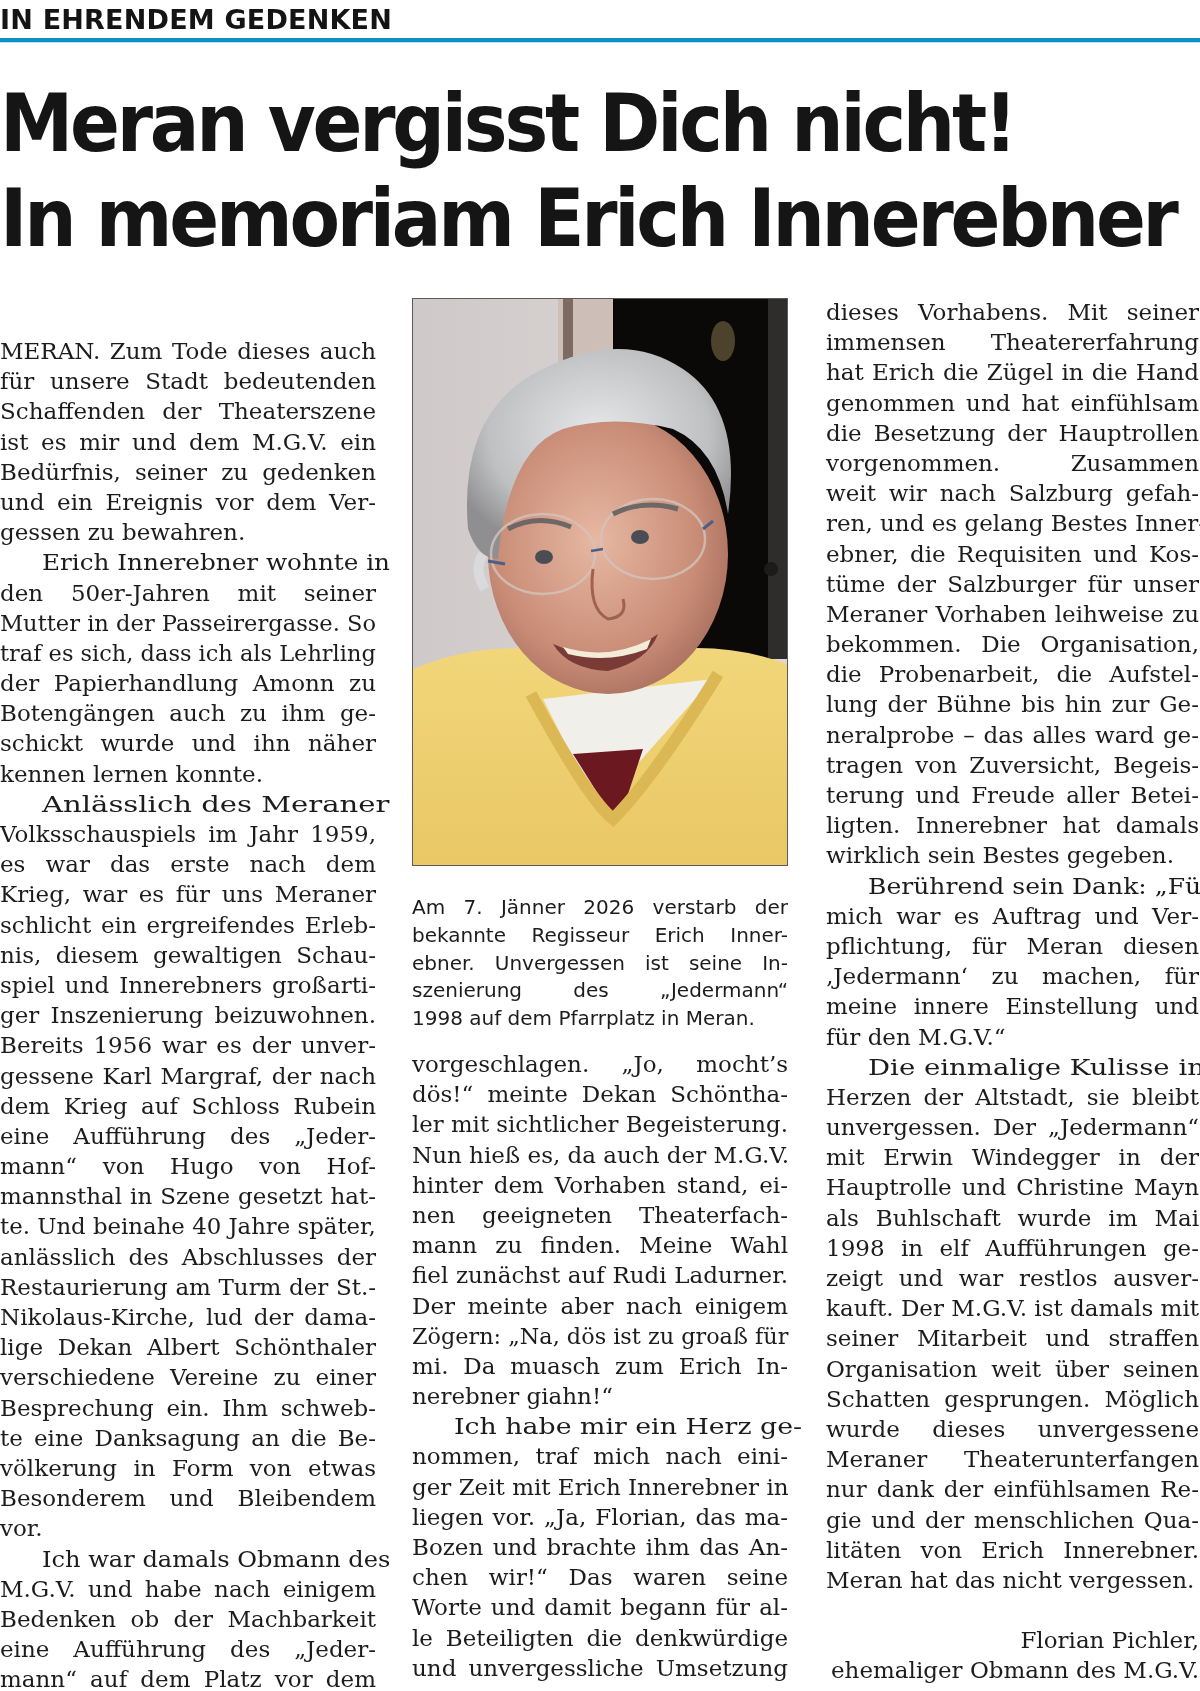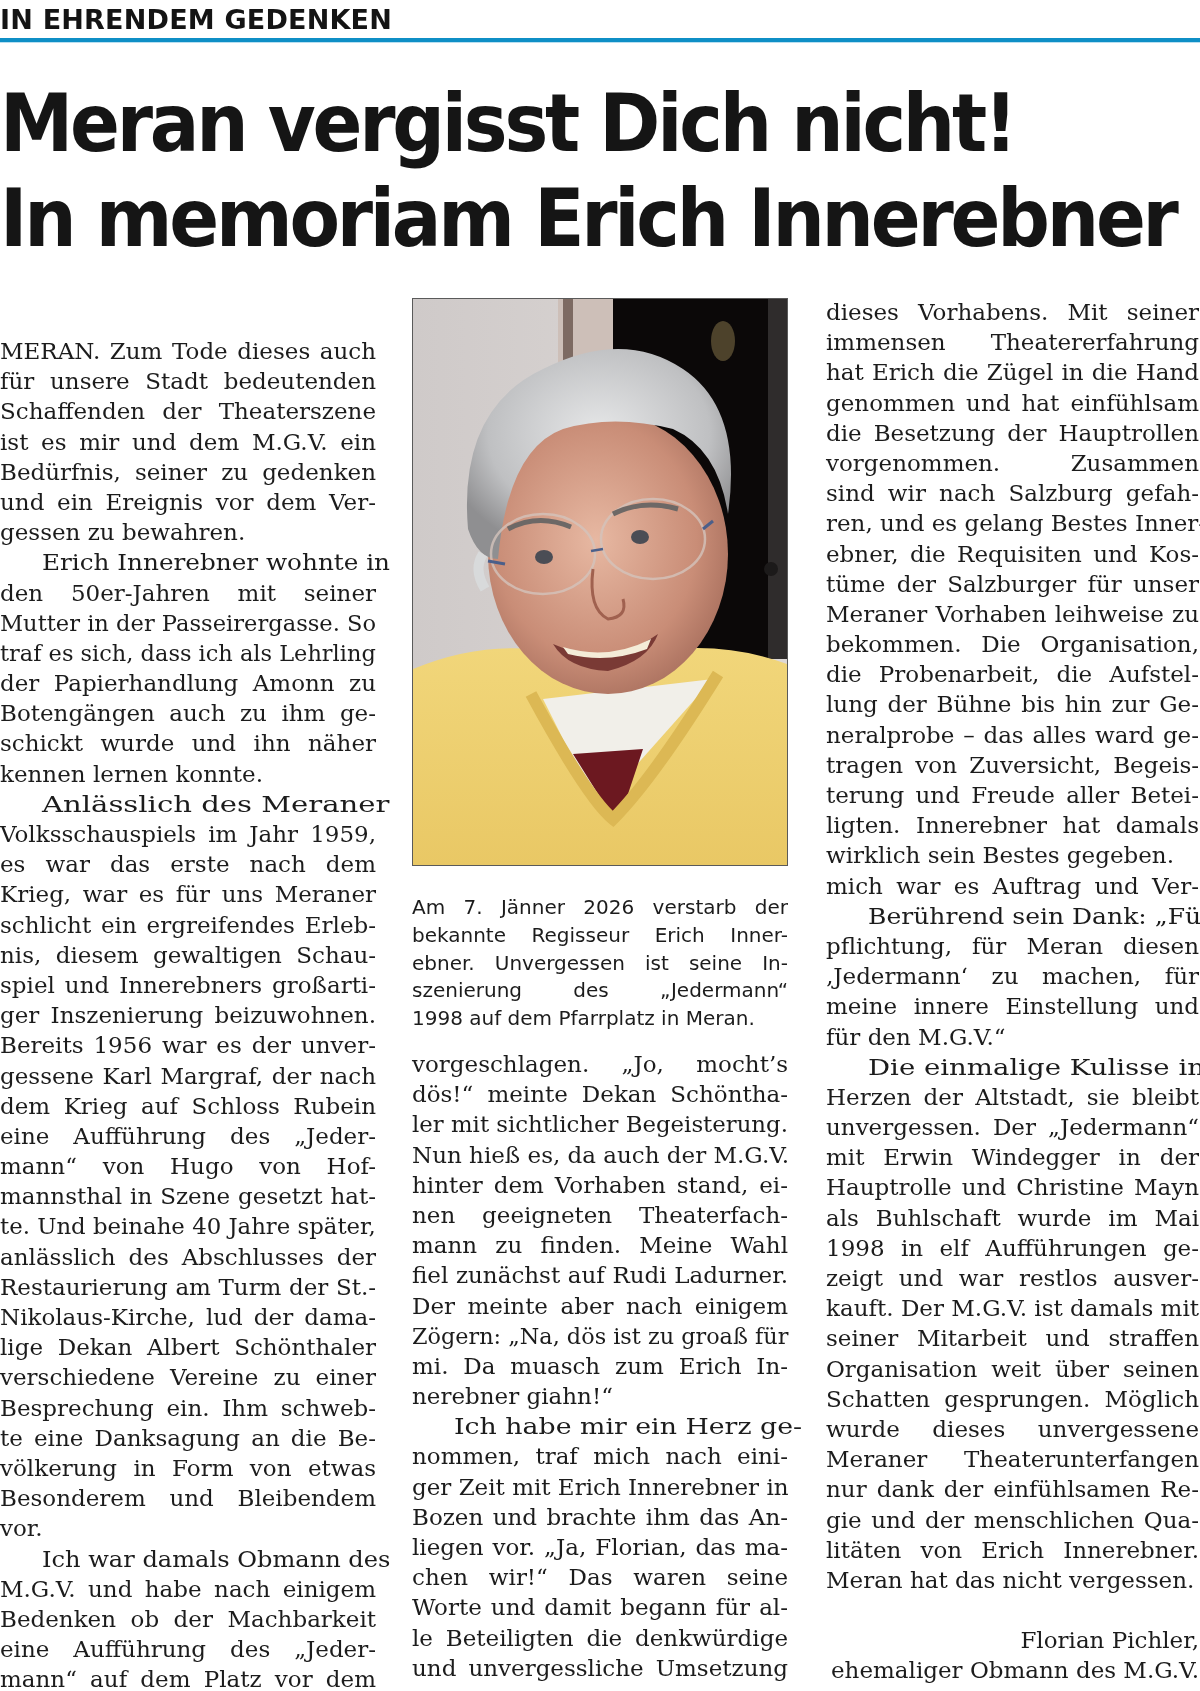--- a/index.html
+++ b/index.html
@@ -170,49 +170,49 @@
     <span class="ln">nen geeigneten Theaterfach-</span>
     <span class="ln">mann zu finden. Meine Wahl</span>
     <span class="ln">fiel zunächst auf Rudi Ladurner.</span>
     <span class="ln">Der meinte aber nach einigem</span>
     <span class="ln"><span style="display: inline-block; white-space: nowrap; transform-origin: left center; transform: scaleX(0.971576);">Zögern: „Na, dös ist zu groaß für</span></span>
     <span class="ln">mi. Da muasch zum Erich In-</span>
     <span class="ln last">nerebner giahn!“</span>
     <span class="ln indent"><span style="display: inline-block; white-space: nowrap; transform-origin: left center; transform: scaleX(1.16388);">Ich habe mir ein Herz ge-</span></span>
     <span class="ln">nommen, traf mich nach eini-</span>
     <span class="ln">ger Zeit mit Erich Innerebner in</span>
+    <span class="ln">liegen vor. „Ja, Florian, das ma-</span>
     <span class="ln">Bozen und brachte ihm das An-</span>
-    <span class="ln">liegen vor. „Ja, Florian, das ma-</span>
     <span class="ln">chen wir!“ Das waren seine</span>
     <span class="ln">Worte und damit begann für al-</span>
     <span class="ln">le Beteiligten die denkwürdige</span>
     <span class="ln">und unvergessliche Umsetzung</span>
   </div>
 <div class="col" id="col3">
     <span class="ln">dieses Vorhabens. Mit seiner</span>
     <span class="ln">immensen Theatererfahrung</span>
     <span class="ln">hat Erich die Zügel in die Hand</span>
     <span class="ln">genommen und hat einfühlsam</span>
     <span class="ln">die Besetzung der Hauptrollen</span>
     <span class="ln">vorgenommen. Zusammen</span>
-    <span class="ln">sind wir nach Salzburg gefah-</span>
+    <span class="ln">weit wir nach Salzburg gefah-</span>
     <span class="ln">ren, und es gelang Bestes Inner-</span>
     <span class="ln">ebner, die Requisiten und Kos-</span>
     <span class="ln">tüme der Salzburger für unser</span>
     <span class="ln">Meraner Vorhaben leihweise zu</span>
     <span class="ln">bekommen. Die Organisation,</span>
     <span class="ln">die Probenarbeit, die Aufstel-</span>
     <span class="ln">lung der Bühne bis hin zur Ge-</span>
     <span class="ln">neralprobe – das alles ward ge-</span>
     <span class="ln">tragen von Zuversicht, Begeis-</span>
     <span class="ln">terung und Freude aller Betei-</span>
     <span class="ln">ligten. Innerebner hat damals</span>
     <span class="ln last">wirklich sein Bestes gegeben.</span>
+    <span class="ln indent"><span style="display: inline-block; white-space: nowrap; transform-origin: left center; transform: scaleX(1.08833);">Berührend sein Dank: „Für</span></span>
     <span class="ln">mich war es Auftrag und Ver-</span>
-    <span class="ln indent"><span style="display: inline-block; white-space: nowrap; transform-origin: left center; transform: scaleX(1.08833);">Berührend sein Dank: „Für</span></span>
     <span class="ln">pflichtung, für Meran diesen</span>
     <span class="ln">‚Jedermann‘ zu machen, für</span>
     <span class="ln">meine innere Einstellung und</span>
     <span class="ln last">für den M.G.V.“</span>
     <span class="ln indent"><span style="display: inline-block; white-space: nowrap; transform-origin: left center; transform: scaleX(1.19792);">Die einmalige Kulisse im</span></span>
     <span class="ln">Herzen der Altstadt, sie bleibt</span>
     <span class="ln">unvergessen. Der „Jedermann“</span>
     <span class="ln">mit Erwin Windegger in der</span>
     <span class="ln">Hauptrolle und Christine Mayn</span>
     <span class="ln">als Buhlschaft wurde im Mai</span>

